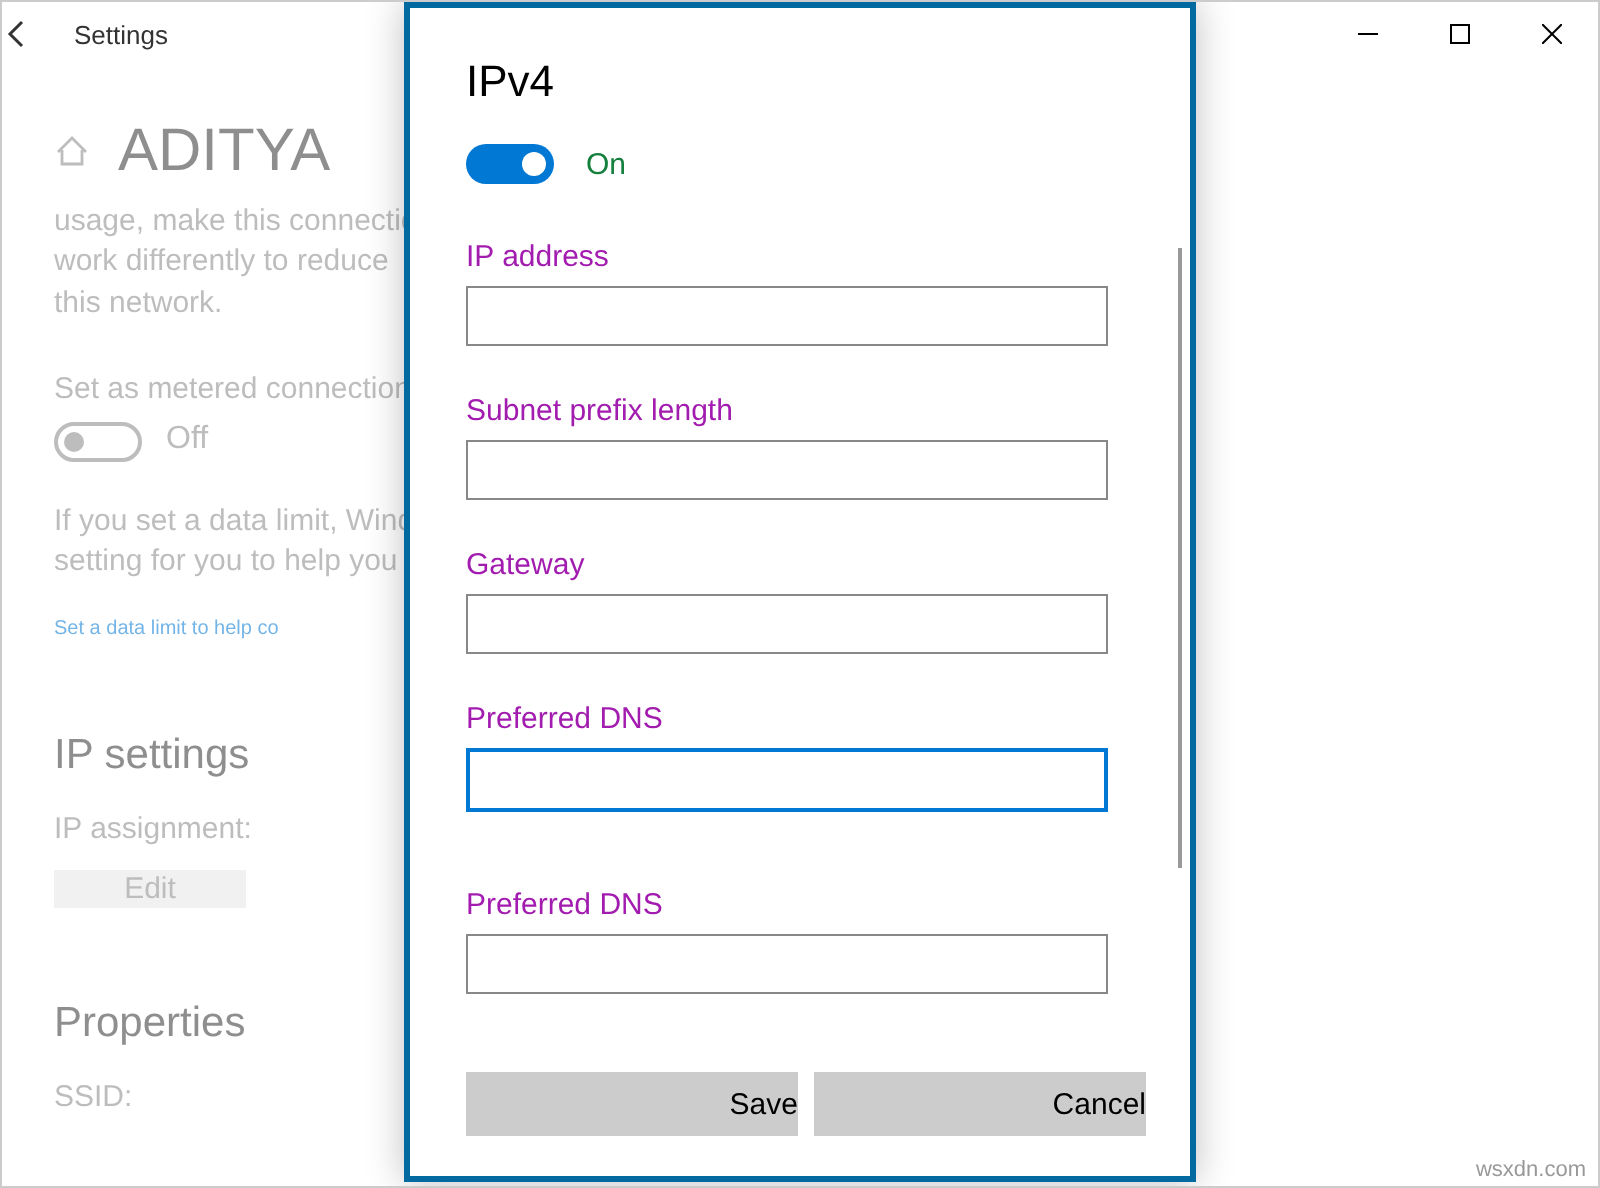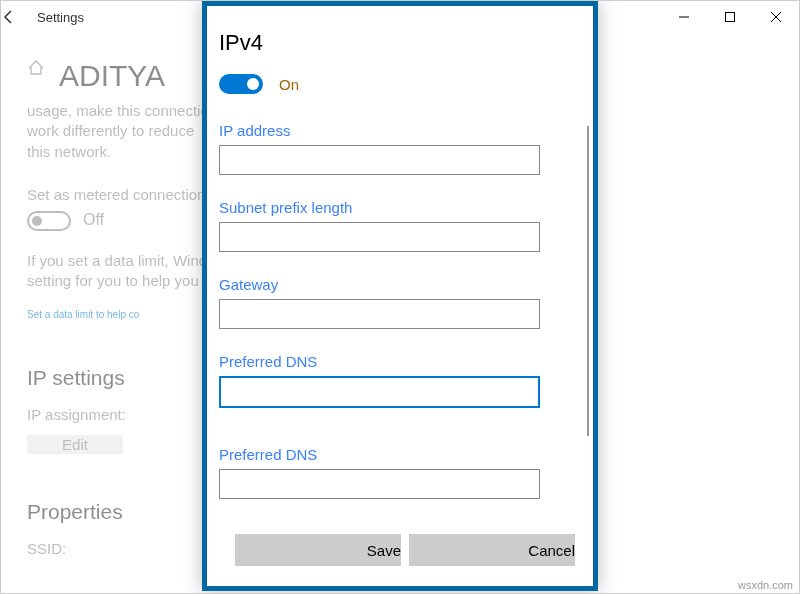--- a/index.html
+++ b/index.html
@@ -44,20 +44,21 @@
     
     .bg-page {
       position: absolute;
       top: 32px; left: 0; right: 0; bottom: 0;
       padding: 26px 30px 0 26px;
       color: #888;
       opacity: 0.55;
     }
     .bg-header {
       display: flex;
+      align-items: center;
       gap: 14px;
       margin-bottom: 8px;
     }
     .home-icon { width: 18px; height: 18px; }
     .bg-title {
       font-size: 30px;
       font-weight: 400;
       color: #333;
     }
     .bg-desc {
@@ -109,23 +110,23 @@
       margin-top: 12px;
     }
     
     .modal {
       position: absolute;
       top: 0;
       left: 201px;
       width: 396px;
       height: 590px;
       background: #fff;
-      border: 5px solid #0369a1;
+      border: 3px solid #0369a1;
       box-shadow: 0 0 18px rgba(0,0,0,0.25);
-      padding: 24px 28px 20px 12px;
+      padding: 24px 28px 20px 28px;
     }
     .modal-title {
       font-size: 22px;
       font-weight: 400;
       color: #000;
       margin-bottom: 18px;
     }
     .toggle-on-row {
       display: flex;
       align-items: center;
@@ -139,29 +140,29 @@
       position: relative;
     }
     .toggle-on::after {
       content: "";
       position: absolute;
       width: 12px; height: 12px;
       border-radius: 50%;
       background: #fff;
       right: 4px; top: 4px;
     }
-    .toggle-state { font-size: 15px; color: #a16207; }
+    .toggle-state { font-size: 15px; color: #15803d; }
     .scroll-area {
       position: relative;
       height: 310px;
     }
     .scroll-content { }
     .field-label {
       font-size: 15px;
-      color: #3b82f6;
+      color: #a21caf;
       margin-bottom: 6px;
     }
     .field-input {
       width: 321px;
       height: 30px;
       border: 1.5px solid #888;
       outline: none;
       font-size: 15px;
       padding: 0 6px;
       margin-bottom: 24px;

